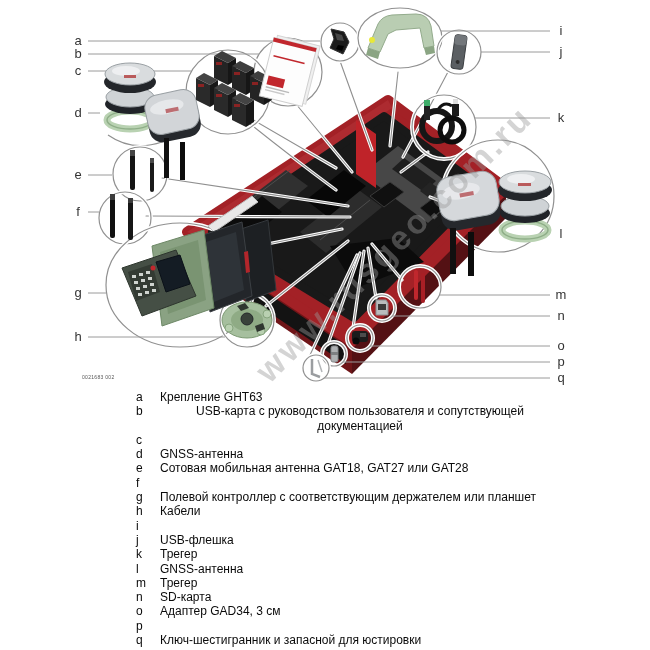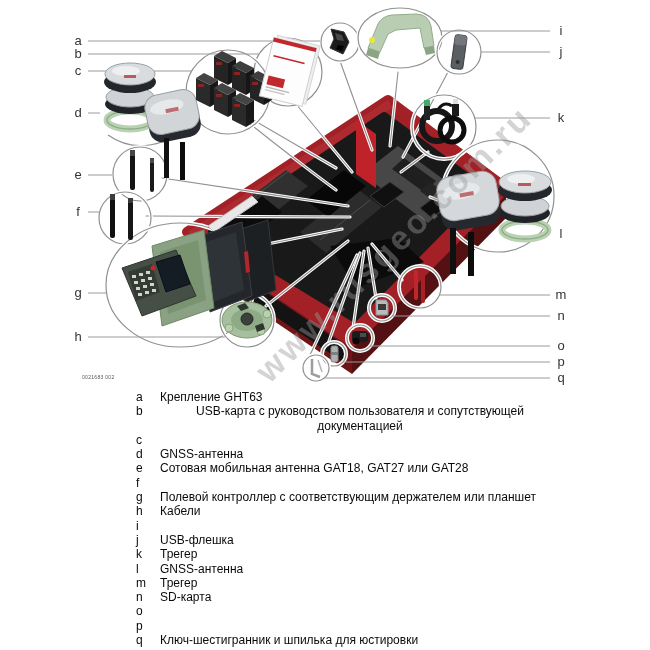--- a/index.html
+++ b/index.html
@@ -410,23 +410,24 @@
     <div class="legend-row">
         <span class="legend-letter">m</span>
         <span class="legend-text">Трегер</span>
       </div>
     <div class="legend-row">
         <span class="legend-letter">n</span>
         <span class="legend-text">SD-карта</span>
       </div>
     <div class="legend-row">
         <span class="legend-letter">o</span>
+        <span class="legend-text">Адаптер GAD34, 3 см</span>
       </div>
     <div class="legend-row">
         <span class="legend-letter">p</span>
       </div>
     <div class="legend-row">
         <span class="legend-letter">q</span>
-        <span class="legend-text">Ключ-шестигранник и шпилька для юстировки</span>
+        <span class="legend-text">Ключ-шестигранник и запасной для юстировки</span>
       </div>
   </div>
 
 </div>
 
 </body></html>

